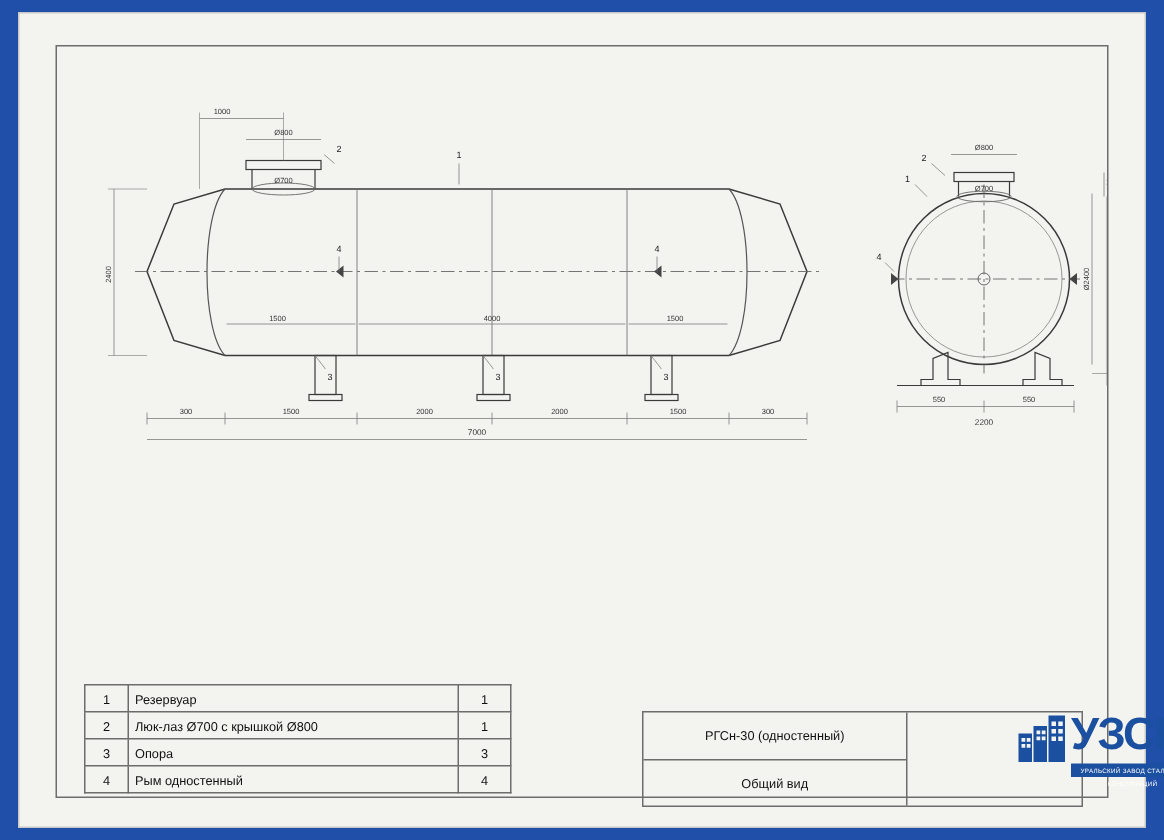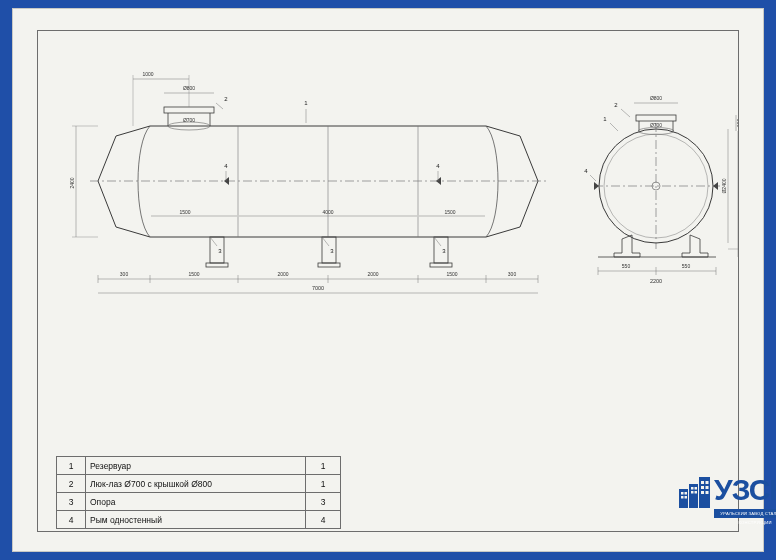--- a/index.html
+++ b/index.html
@@ -228,20 +228,27 @@
           <td class="qty">3</td>
         </tr>
         <tr>
           <td class="num">4</td>
           <td>Рым одностенный</td>
           <td class="qty">4</td>
         </tr>
       </tbody>
     </table>
 
+    <div class="stamp">
+      <div class="stamp-left">
+        <div class="stamp-row top">РГСн-30 (одностенный)</div>
+        <div class="stamp-row">Общий вид</div>
+      </div>
+      <div class="stamp-right"></div>
+    </div>
 
     <div class="logo">
       <svg class="logo-mark" viewBox="0 0 34 34">
         <rect x="1" y="14" width="9" height="19" fill="#1b4fa0"></rect>
         <rect x="11" y="9" width="9" height="24" fill="#1b4fa0"></rect>
         <rect x="21" y="2" width="11" height="31" fill="#1b4fa0"></rect>
         <rect x="3" y="17" width="2.5" height="2.5" fill="#f3f3ef"></rect>
         <rect x="6.5" y="17" width="2.5" height="2.5" fill="#f3f3ef"></rect>
         <rect x="3" y="21" width="2.5" height="2.5" fill="#f3f3ef"></rect>
         <rect x="6.5" y="21" width="2.5" height="2.5" fill="#f3f3ef"></rect>

